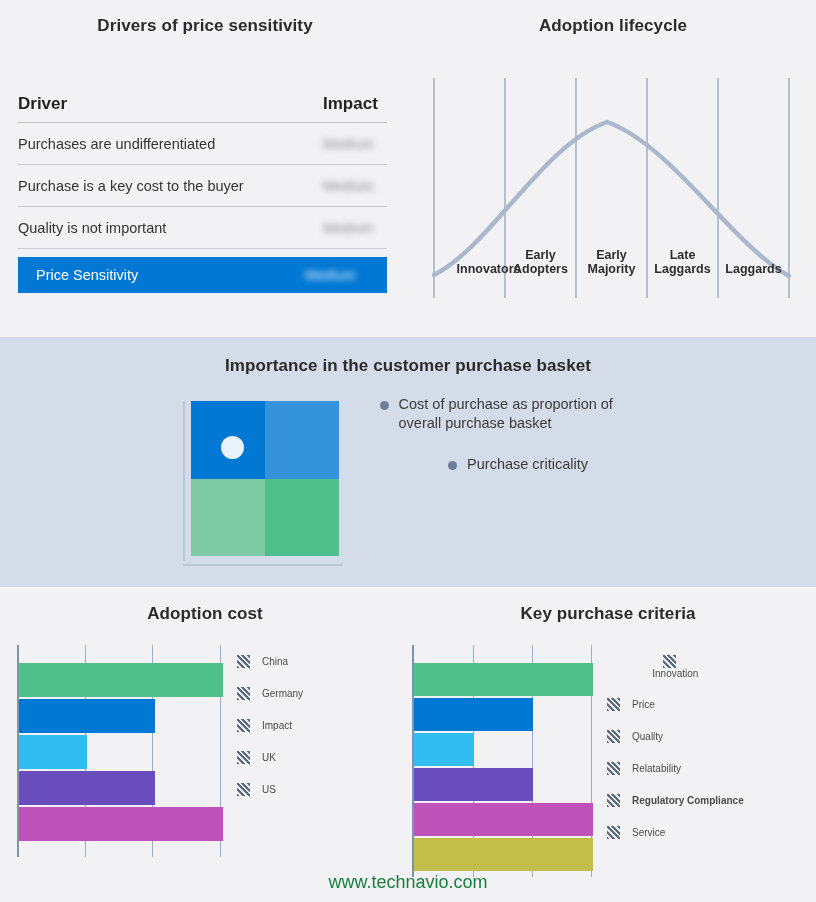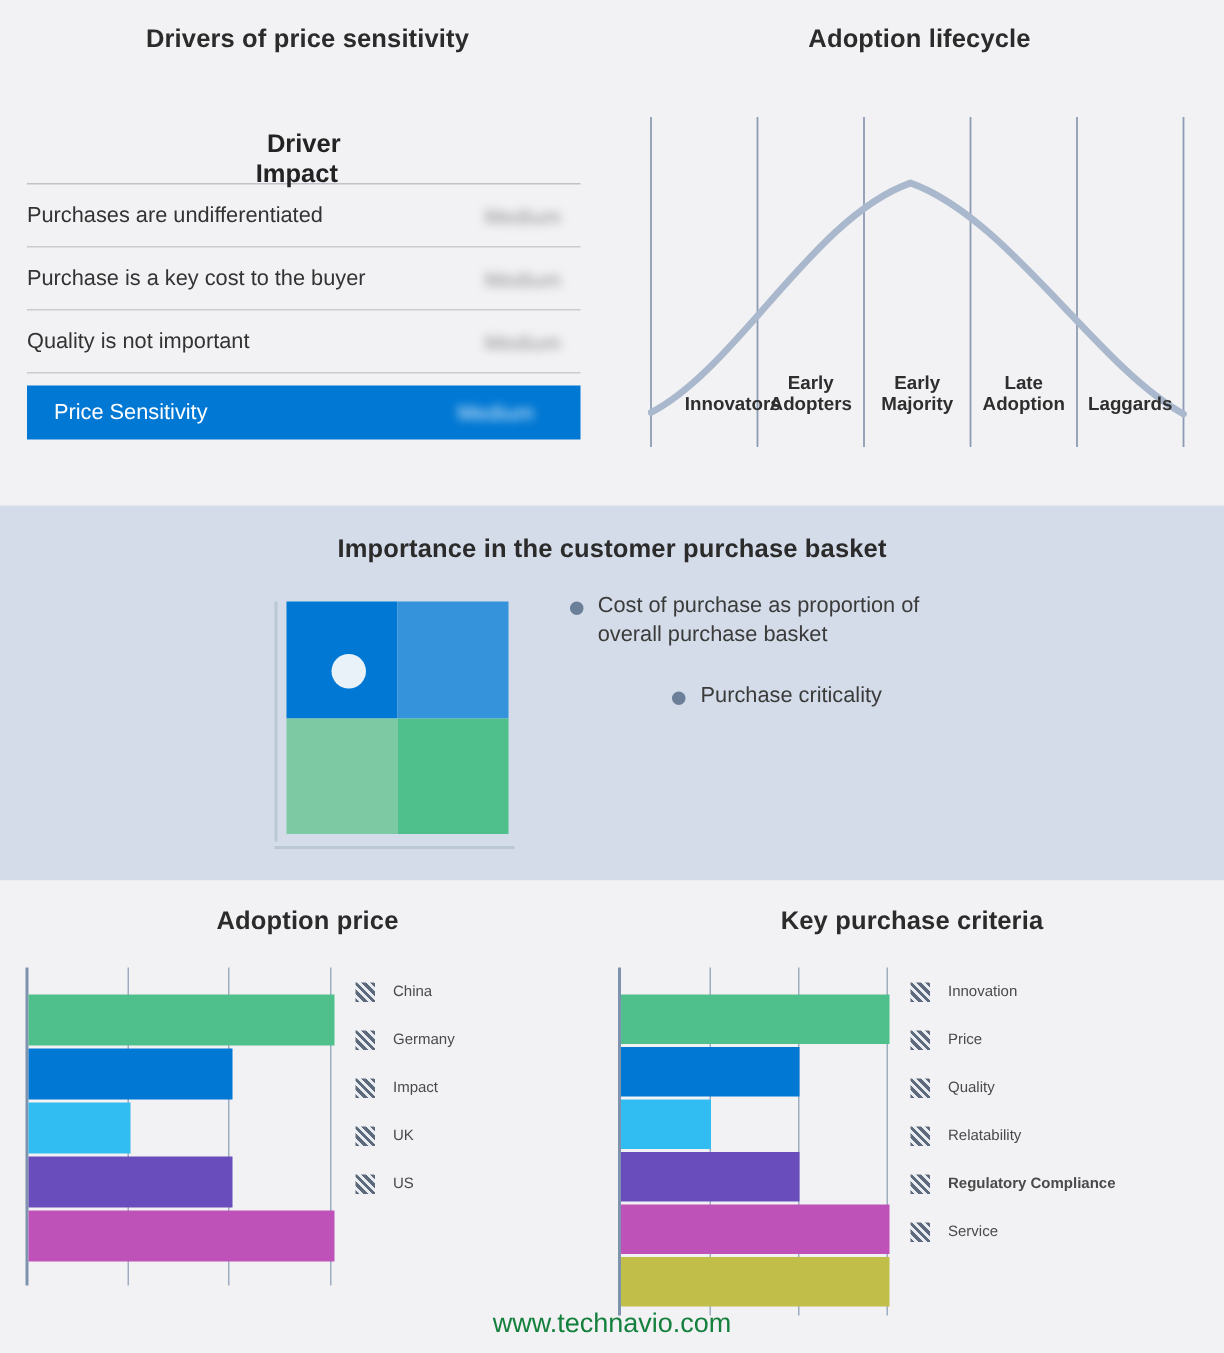--- a/index.html
+++ b/index.html
@@ -30,21 +30,20 @@
   #drivers .sec-title{margin-top:16px;}
   .tbl{position:absolute;left:18px;top:86px;width:369px;}
   .trow{
     display:flex;align-items:center;justify-content:space-between;
     height:41px;border-bottom:1px solid #C9CBD0;
     font-size:14.5px;color:#333;
   }
   .trow.head{
     height:36px;font-weight:bold;font-size:17px;color:#232323;
     border-bottom:1px solid #BFC2C8;
-    flex-direction:column;
   }
   .trow .impact{min-width:64px;text-align:left;}
   .blurtxt{
     color:#8E8E90;filter:blur(3.1px);
     font-size:14px;letter-spacing:.2px;user-select:none;
   }
   .trow.hl{
     background:#0078D4;color:#fff;border-bottom:none;
     height:36px;padding:0 18px;width:369px;box-sizing:border-box;
     margin-top:8px;
@@ -153,21 +152,21 @@
         <line x1="357" y1="8" x2="357" y2="228"></line>
       </g>
 
       <path d="M 2 205 C 60 175, 110 75, 175 52 C 240 75, 300 175, 357 206" fill="none" stroke="#A9B8CC" stroke-width="4.5" stroke-linecap="round"></path>
     </svg>
 
     
     <div style="position:absolute;left:2px;top:192px;width:71px;text-align:center;font-size:12.5px;font-weight:bold;color:#2E2E2E;line-height:14px;padding-left:19px;">Innovators</div>
     <div style="position:absolute;left:73px;top:178px;width:71px;text-align:center;font-size:12.5px;font-weight:bold;color:#2E2E2E;line-height:14px;">Early Adopters</div>
     <div style="position:absolute;left:144px;top:178px;width:71px;text-align:center;font-size:12.5px;font-weight:bold;color:#2E2E2E;line-height:14px;">Early Majority</div>
-    <div style="position:absolute;left:215px;top:178px;width:71px;text-align:center;font-size:12.5px;font-weight:bold;color:#2E2E2E;line-height:14px;">Late Adoption</div>
+    <div style="position:absolute;left:215px;top:178px;width:71px;text-align:center;font-size:12.5px;font-weight:bold;color:#2E2E2E;line-height:14px;">Late Laggards</div>
     <div style="position:absolute;left:286px;top:192px;width:71px;text-align:center;font-size:12.5px;font-weight:bold;color:#2E2E2E;line-height:14px;">Laggards</div>
   </div>
 </div>
 
 <div class="panel" id="importance">
   <div class="sec-title">Importance in the customer purchase basket</div>
 
   <div class="quad-wrap">
     <div class="quad-axis-v"></div>
     <div class="quad-axis-h"></div>
@@ -186,21 +185,21 @@
       <span class="imp-text">Cost of purchase as proportion of overall purchase basket</span>
     </div>
     <div class="imp-item">
       <span class="imp-bullet"></span>
       <span class="imp-text">Purchase criticality</span>
     </div>
   </div>
 </div>
 
 <div class="panel" id="adoption">
-  <div class="sec-title">Adoption price</div>
+  <div class="sec-title">Adoption cost</div>
 
   <div class="bc-plot" style="left:17px;top:58px;width:204px;height:212px;">
     <div class="gridline" style="left:66px;"></div>
     <div class="gridline" style="left:133px;"></div>
     <div class="gridline" style="left:201px;"></div>
 
     <div class="barrow" style="top:18px;height:34px;width:100%;">
       <div class="bar" style="width:100%;background:#4FBF8B;"></div>
     </div>
     <div class="barrow" style="top:54px;height:34px;width:100%;">
@@ -263,21 +262,21 @@
     </div>
     <div class="barrow" style="top:158px;height:33px;width:100%;">
       <div class="bar" style="width:100%;background:#BF52B8;"></div>
     </div>
     <div class="barrow" style="top:193px;height:33px;width:100%;">
       <div class="bar" style="width:100%;background:#C2BE4A;"></div>
     </div>
   </div>
 
   <div class="bc-legend" style="left:207px;top:68px;">
-    <div class="lg-item" style="margin-bottom:19px;">
+    <div class="lg-item" style="margin-bottom:19px;flex-direction:column;">
       <span class="lg-swatch"></span>
       <span class="lg-label">Innovation</span>
     </div>
     <div class="lg-item" style="margin-bottom:19px;">
       <span class="lg-swatch"></span>
       <span class="lg-label">Price</span>
     </div>
     <div class="lg-item" style="margin-bottom:19px;">
       <span class="lg-swatch"></span>
       <span class="lg-label">Quality</span>

